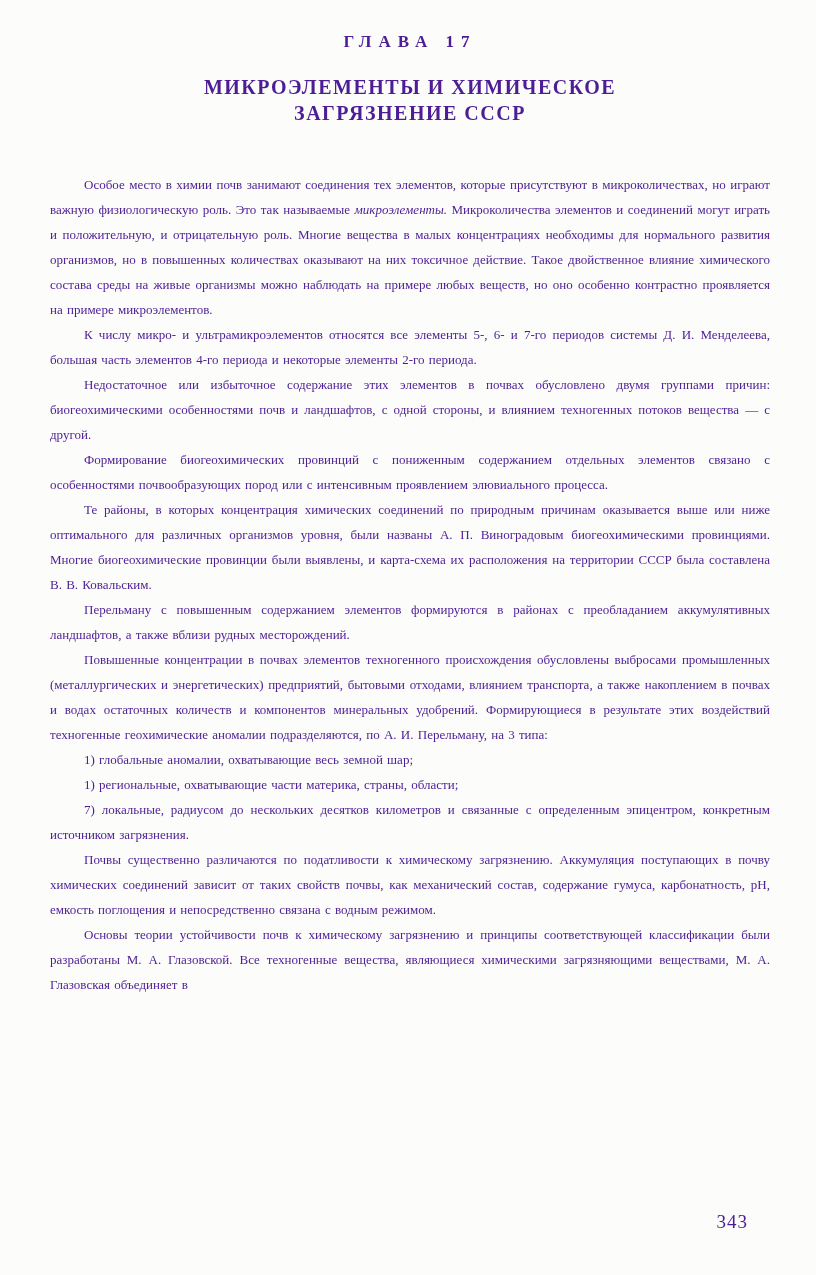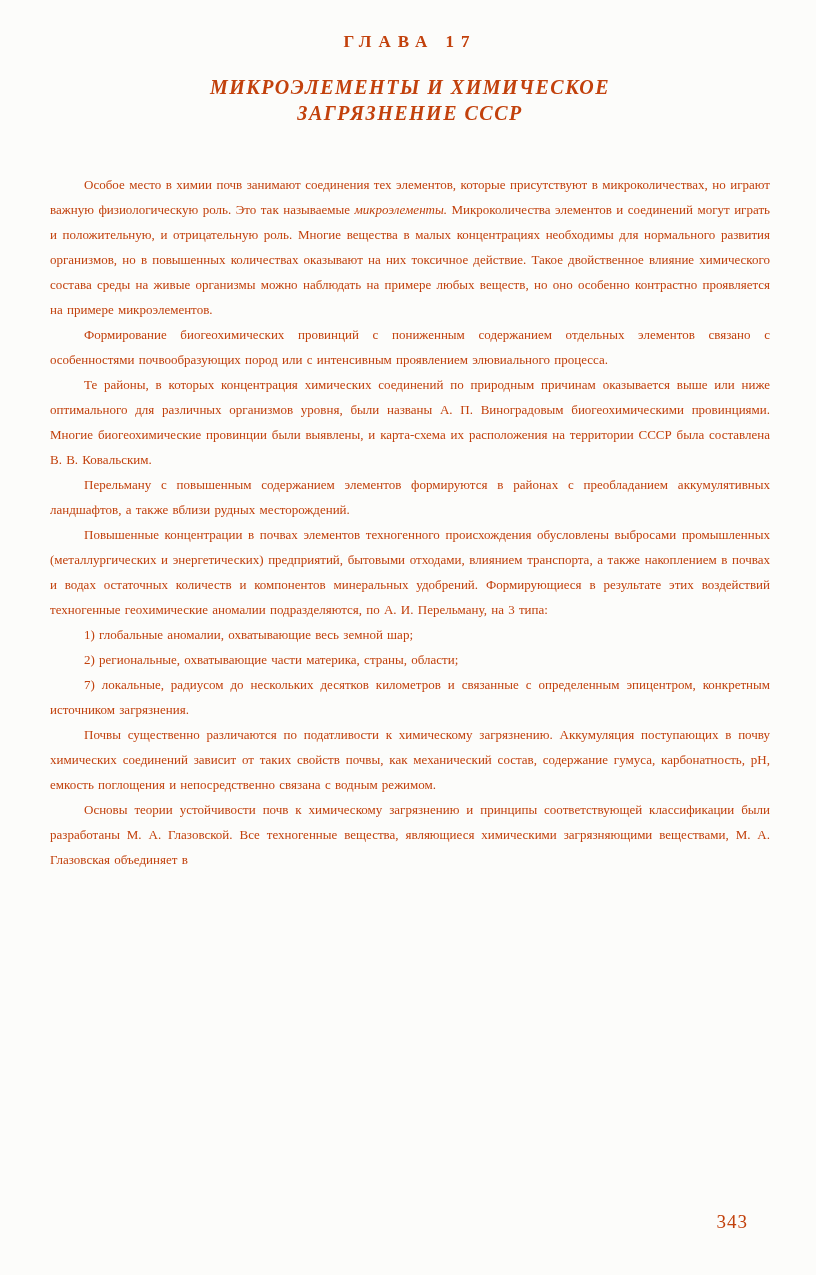--- a/index.html
+++ b/index.html
@@ -7,21 +7,21 @@
     padding: 0;
     background: #fcfcfa;
   }
   .page {
     position: relative;
     width: 816px;
     height: 1275px;
     margin: 0 auto;
     box-sizing: border-box;
     background: #fcfcfa;
-    color: #c2410c;
+    color: #4c1d95;
     font-family: "Liberation Serif", "DejaVu Serif", serif;
     padding: 28px 46px 0 50px;
     overflow: hidden;
   }
   .chapter {
     text-align: center;
     font-weight: bold;
     font-size: 17px;
     letter-spacing: 7px;
     margin: 4px 0 22px 0;
@@ -29,21 +29,20 @@
   .title {
     text-align: center;
     font-weight: bold;
     font-size: 20px;
     letter-spacing: 1.5px;
     line-height: 26px;
     margin: 0 0 46px 0;
   }
   .title div {
     display: block;
-    font-style: italic;
   }
   .body-text {
     margin: 0;
     font-size: 13px;
     line-height: 25px;
     text-align: justify;
     text-indent: 34px;
     word-spacing: 1px;
   }
   .body-text em {
@@ -64,33 +63,35 @@
 
   <div class="chapter">ГЛАВА  17</div>
 
   <h1 class="title">
     <div>МИКРОЭЛЕМЕНТЫ И ХИМИЧЕСКОЕ</div>
     <div>ЗАГРЯЗНЕНИЕ СССР</div>
   </h1>
 
   <p class="body-text"><span>Особое место в химии почв занимают соединения тех элементов, которые присутствуют в микроколичествах, но играют важную физиологическую роль. Это так называемые </span><em>микроэлементы.</em><span> Микроколичества элементов и соединений могут играть и положительную, и отрицательную роль. Многие вещества в малых концентрациях необходимы для нормального развития организмов, но в повышенных количествах оказывают на них токсичное действие. Такое двойственное влияние химического состава среды на живые организмы можно наблюдать на примере любых веществ, но оно особенно контрастно проявляется на примере микроэлементов.</span></p>
 
+  <p class="body-text">К числу микро- и ультрамикроэлементов относятся все элементы 5-, 6- и 7-го периодов системы Д. И. Менделеева, большая часть элементов 4-го периода и некоторые элементы 2-го периода.</p>
 
+  <p class="body-text">Недостаточное или избыточное содержание этих элементов в почвах обусловлено двумя группами причин: биогеохимическими особенностями почв и ландшафтов, с одной стороны, и влиянием техногенных потоков вещества — с другой.</p>
 
   <p class="body-text">Формирование биогеохимических провинций с пониженным содержанием отдельных элементов связано с особенностями почвообразующих пород или с интенсивным проявлением элювиального процесса.</p>
 
   <p class="body-text">Те районы, в которых концентрация химических соединений по природным причинам оказывается выше или ниже оптимального для различных организмов уровня, были названы А. П. Виноградовым биогеохимическими провинциями. Многие биогеохимические провинции были выявлены, и карта-схема их расположения на территории СССР была составлена В. В. Ковальским.</p>
 
   <p class="body-text">Перельману с повышенным содержанием элементов формируются в районах с преобладанием аккумулятивных ландшафтов, а также вблизи рудных месторождений.</p>
 
   <p class="body-text">Повышенные концентрации в почвах элементов техногенного происхождения обусловлены выбросами промышленных (металлургических и энергетических) предприятий, бытовыми отходами, влиянием транспорта, а также накоплением в почвах и водах остаточных количеств и компонентов минеральных удобрений. Формирующиеся в результате этих воздействий техногенные геохимические аномалии подразделяются, по А. И. Перельману, на 3 типа:</p>
 
   <p class="body-text">1) глобальные аномалии, охватывающие весь земной шар;</p>
 
-  <p class="body-text">2) региональные, охватывающие части материка, страны, области;</p>
+  <p class="body-text">1) региональные, охватывающие части материка, страны, области;</p>
 
   <p class="body-text">7) локальные, радиусом до нескольких десятков километров и связанные с определенным эпицентром, конкретным источником загрязнения.</p>
 
   <p class="body-text">Почвы существенно различаются по податливости к химическому загрязнению. Аккумуляция поступающих в почву химических соединений зависит от таких свойств почвы, как механический состав, содержание гумуса, карбонатность, pH, емкость поглощения и непосредственно связана с водным режимом.</p>
 
   <p class="body-text">Основы теории устойчивости почв к химическому загрязнению и принципы соответствующей классификации были разработаны М. А. Глазовской. Все техногенные вещества, являющиеся химическими загрязняющими веществами, М. А. Глазовская объединяет в</p>
 
   <div class="page-number">343</div>
 
 </div>

